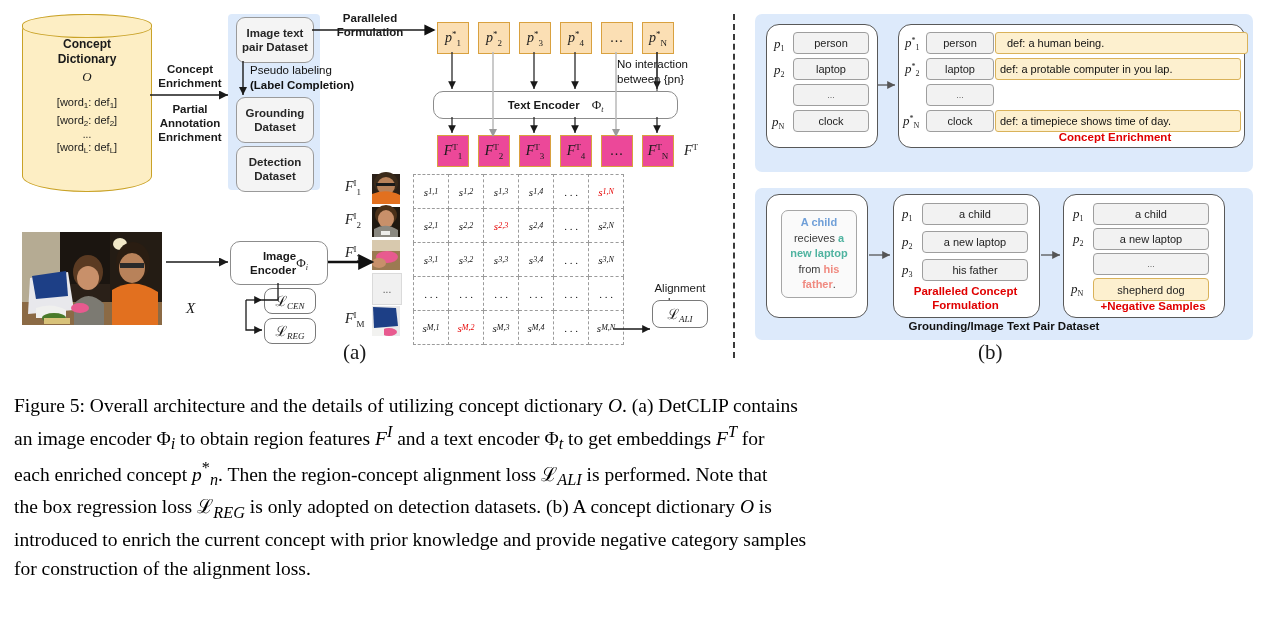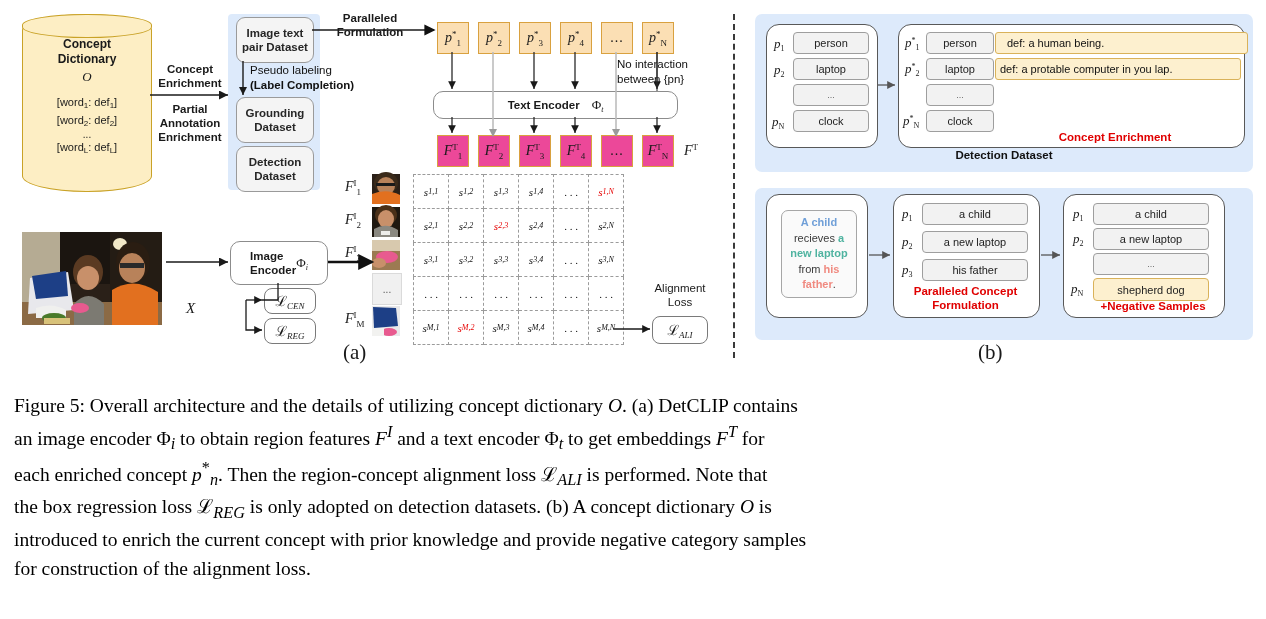--- a/index.html
+++ b/index.html
@@ -211,21 +211,21 @@
         <ellipse cx="58" cy="76" rx="9" ry="5" fill="#e85a8f"></ellipse>
         <path d="M14 76 Q30 70 44 78 L44 86 L14 86 Z" fill="#f0f0ee"></path>
         <ellipse cx="32" cy="86" rx="12" ry="5" fill="#4a7a2a"></ellipse>
         <rect x="22" y="86" width="26" height="6" fill="#d8c27a"></rect>
       </svg>
     </div>
     <div class="abs ser" style="left:186px;top:300px;font-style:italic;font-size:15px;">X</div>
 
     <div class="encbox ctr" style="left:230px;top:241px;width:96px;height:42px;">
       <div style="display:flex;align-items:center;">
-        <div class="bold" style="font-size:11.5px;line-height:1.25;text-align:left;">
+        <div class="bold" style="font-size:11.5px;line-height:1.25;text-align:right;">
           <div>Image</div>
           <div>Encoder</div>
         </div>
         <span class="ser" style="font-size:13px;">Φ<span style="font-size:8px;font-style:italic;vertical-align:-3px;">i</span></span>
       </div>
     </div>
 
     <div class="lossbox" style="left:264px;top:288px;width:50px;height:24px;">
       <span>ℒ<span style="font-size:9px;font-style:italic;vertical-align:-3px;">CEN</span></span>
     </div>
@@ -314,21 +314,21 @@
           <div class="mcell" style="width: 34px; height: 33px;">s<span style="font-size:8px;font-style:italic;vertical-align:-3px;">M,4</span></div>
           <div class="mcell" style="width: 34px; height: 33px; font-style: normal;">. . .</div>
           <div class="mcell" style="width: 34px; height: 33px;">s<span style="font-size:8px;font-style:italic;vertical-align:-3px;">M,N</span></div>
         </div>
       </div>
 
     <div class="abs" style="left:637px;top:281px;width:86px;text-align:center;font-size:11.5px;line-height:1.25;">
       <div>Alignment</div>
       <div>Loss</div>
     </div>
-    <div class="lossbox" style="left:652px;top:316px;width:54px;height:26px;">
+    <div class="lossbox" style="left:652px;top:300px;width:54px;height:26px;">
       <span>ℒ<span style="font-size:9px;font-style:italic;vertical-align:-3px;">ALI</span></span>
     </div>
 
     <svg width="733" height="370">
       <defs>
         <marker id="ah" markerWidth="7" markerHeight="7" refX="6" refY="3" orient="auto">
           <path d="M0,0 L6,3 L0,6 z" fill="#1a1a1a"></path>
         </marker>
         <marker id="ahg" markerWidth="7" markerHeight="7" refX="6" refY="3" orient="auto">
           <path d="M0,0 L6,3 L0,6 z" fill="#6b6b6b"></path>
@@ -373,21 +373,20 @@
     </svg>
 
     <div class="plabel" style="left:343px;top:340px;">(a)</div>
   </div>
 
   <div class="divider"></div>
 
   <div class="abs" id="panelB">
 
     <div class="bgroup" style="left:22px;top:14px;width:498px;height:158px;"></div>
-    <div class="blklbl" style="left:22px;top:149px;width:498px;">Detection Dataset</div>
 
     <div class="wcard" style="left:33px;top:24px;width:110px;height:122px;"></div>
     <div class="pidx" style="left:41px;top:36px;">p<span style="font-size:8px;font-style:normal;vertical-align:-3px;">1</span></div>
     <div class="greypill" style="left:60px;top:32px;width:74px;height:20px;">person</div>
     <div class="pidx" style="left:41px;top:62px;">p<span style="font-size:8px;font-style:normal;vertical-align:-3px;">2</span></div>
     <div class="greypill" style="left:60px;top:58px;width:74px;height:20px;">laptop</div>
     <div class="greypill" style="left:60px;top:84px;width:74px;height:20px;font-size:9px;color:#666;">...</div>
     <div class="pidx" style="left:39px;top:114px;">p<span style="font-size:8px;font-style:normal;vertical-align:-3px;">N</span></div>
     <div class="greypill" style="left:60px;top:110px;width:74px;height:20px;">clock</div>
 
@@ -397,24 +396,26 @@
     <div class="yellowpill" style="left:262px;top:32px;width:240px;height:20px;padding-left:11px;">def: a human being.</div>
 
     <div class="pidx" style="left:172px;top:61px;">p<span style="font-size:8px;font-style:normal;vertical-align:4px;">*</span><span style="font-size:8px;font-style:normal;vertical-align:-3px;">2</span></div>
     <div class="greypill" style="left:193px;top:58px;width:66px;height:20px;">laptop</div>
     <div class="yellowpill" style="left:262px;top:58px;width:240px;height:20px;">def: a protable computer in you lap.</div>
 
     <div class="greypill" style="left:193px;top:84px;width:66px;height:20px;font-size:9px;color:#666;">...</div>
 
     <div class="pidx" style="left:170px;top:113px;">p<span style="font-size:8px;font-style:normal;vertical-align:4px;">*</span><span style="font-size:8px;font-style:normal;vertical-align:-3px;">N</span></div>
     <div class="greypill" style="left:193px;top:110px;width:66px;height:20px;">clock</div>
+    <div class="yellowpill" style="left:262px;top:110px;width:240px;height:20px;">def: a timepiece shows time of day.</div>
 
     <div class="redlbl" style="left:262px;top:131px;width:240px;">Concept Enrichment</div>
 
     <div class="bgroup" style="left:22px;top:188px;width:498px;height:152px;"></div>
+    <div class="blklbl" style="left:22px;top:320px;width:498px;">Grounding/Image Text Pair Dataset</div>
 
     <div class="wcard" style="left:33px;top:194px;width:100px;height:122px;"></div>
     <div class="sentbox" style="left:48px;top:210px;width:70px;height:78px;">
       <span class="c-blue">A child</span>
       <span class="c-dark">recieves</span>
       <span class="c-teal">a</span>
       <span class="c-teal">new laptop</span>
       <span class="c-dark">from</span>
       <span class="c-red">his</span>
       <span class="c-red">father</span><span class="c-dark">.</span>

